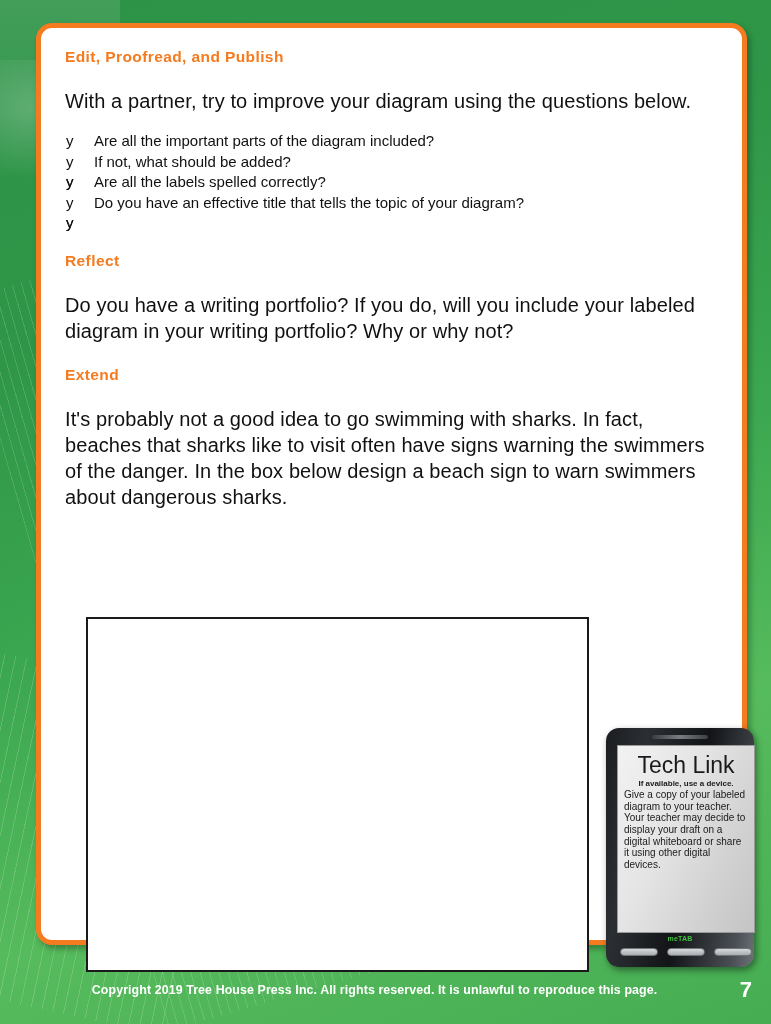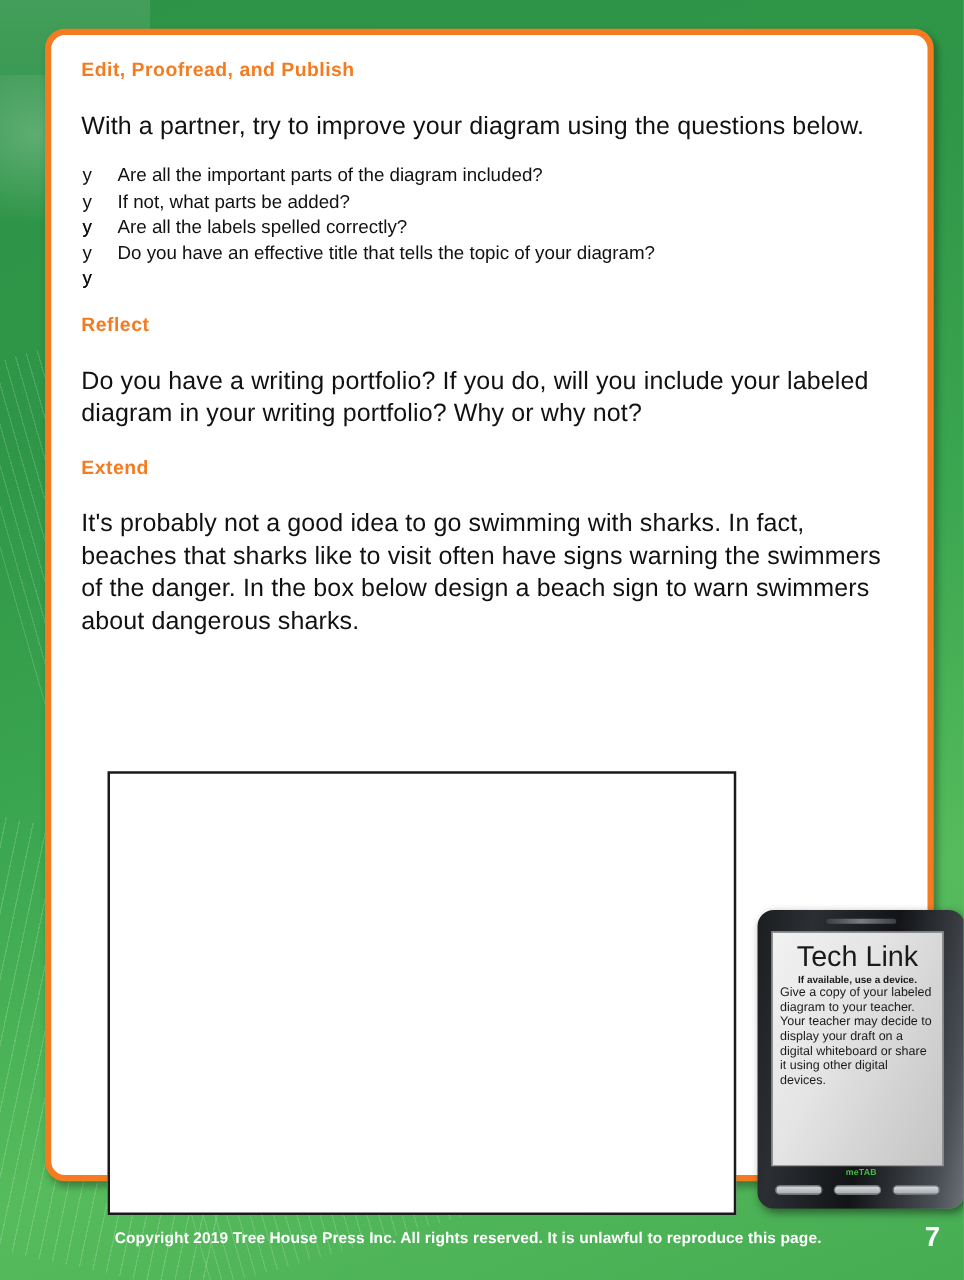--- a/index.html
+++ b/index.html
@@ -146,21 +146,21 @@
     border: 2px solid #1a1a1a;
     background: #ffffff;
     box-sizing: border-box;
   }
 
   
   #tablet {
     position: absolute;
     left: 565px;
     top: 700px;
-    width: 166px;
+    width: 148px;
     height: 239px;
     border-radius: 13px;
     background: linear-gradient(100deg, #1b1d20 0%, #2b2f33 22%, #121417 55%, #4a4f55 88%, #6d7378 100%);
     box-shadow: 2px 3px 7px rgba(0,0,0,0.45);
     box-sizing: border-box;
   }
   #tablet-speaker {
     position: absolute;
     left: 50%;
     top: 7px;
@@ -278,21 +278,21 @@
 
       <div class="spacer-md"></div>
 
       <ul class="qlist">
         <li>
           <span class="bul">y</span>
           <span>Are all the important parts of the diagram included?</span>
         </li>
         <li>
           <span class="bul">y</span>
-          <span>If not, what parts be added?</span>
+          <span>If not, what should be added?</span>
         </li>
         <li>
           <span class="bul">y</span>
         </li>
         <li>
           <span class="bul">y</span>
           <span>Are all the labels spelled correctly?</span>
         </li>
         <li>
           <span class="bul">y</span>

